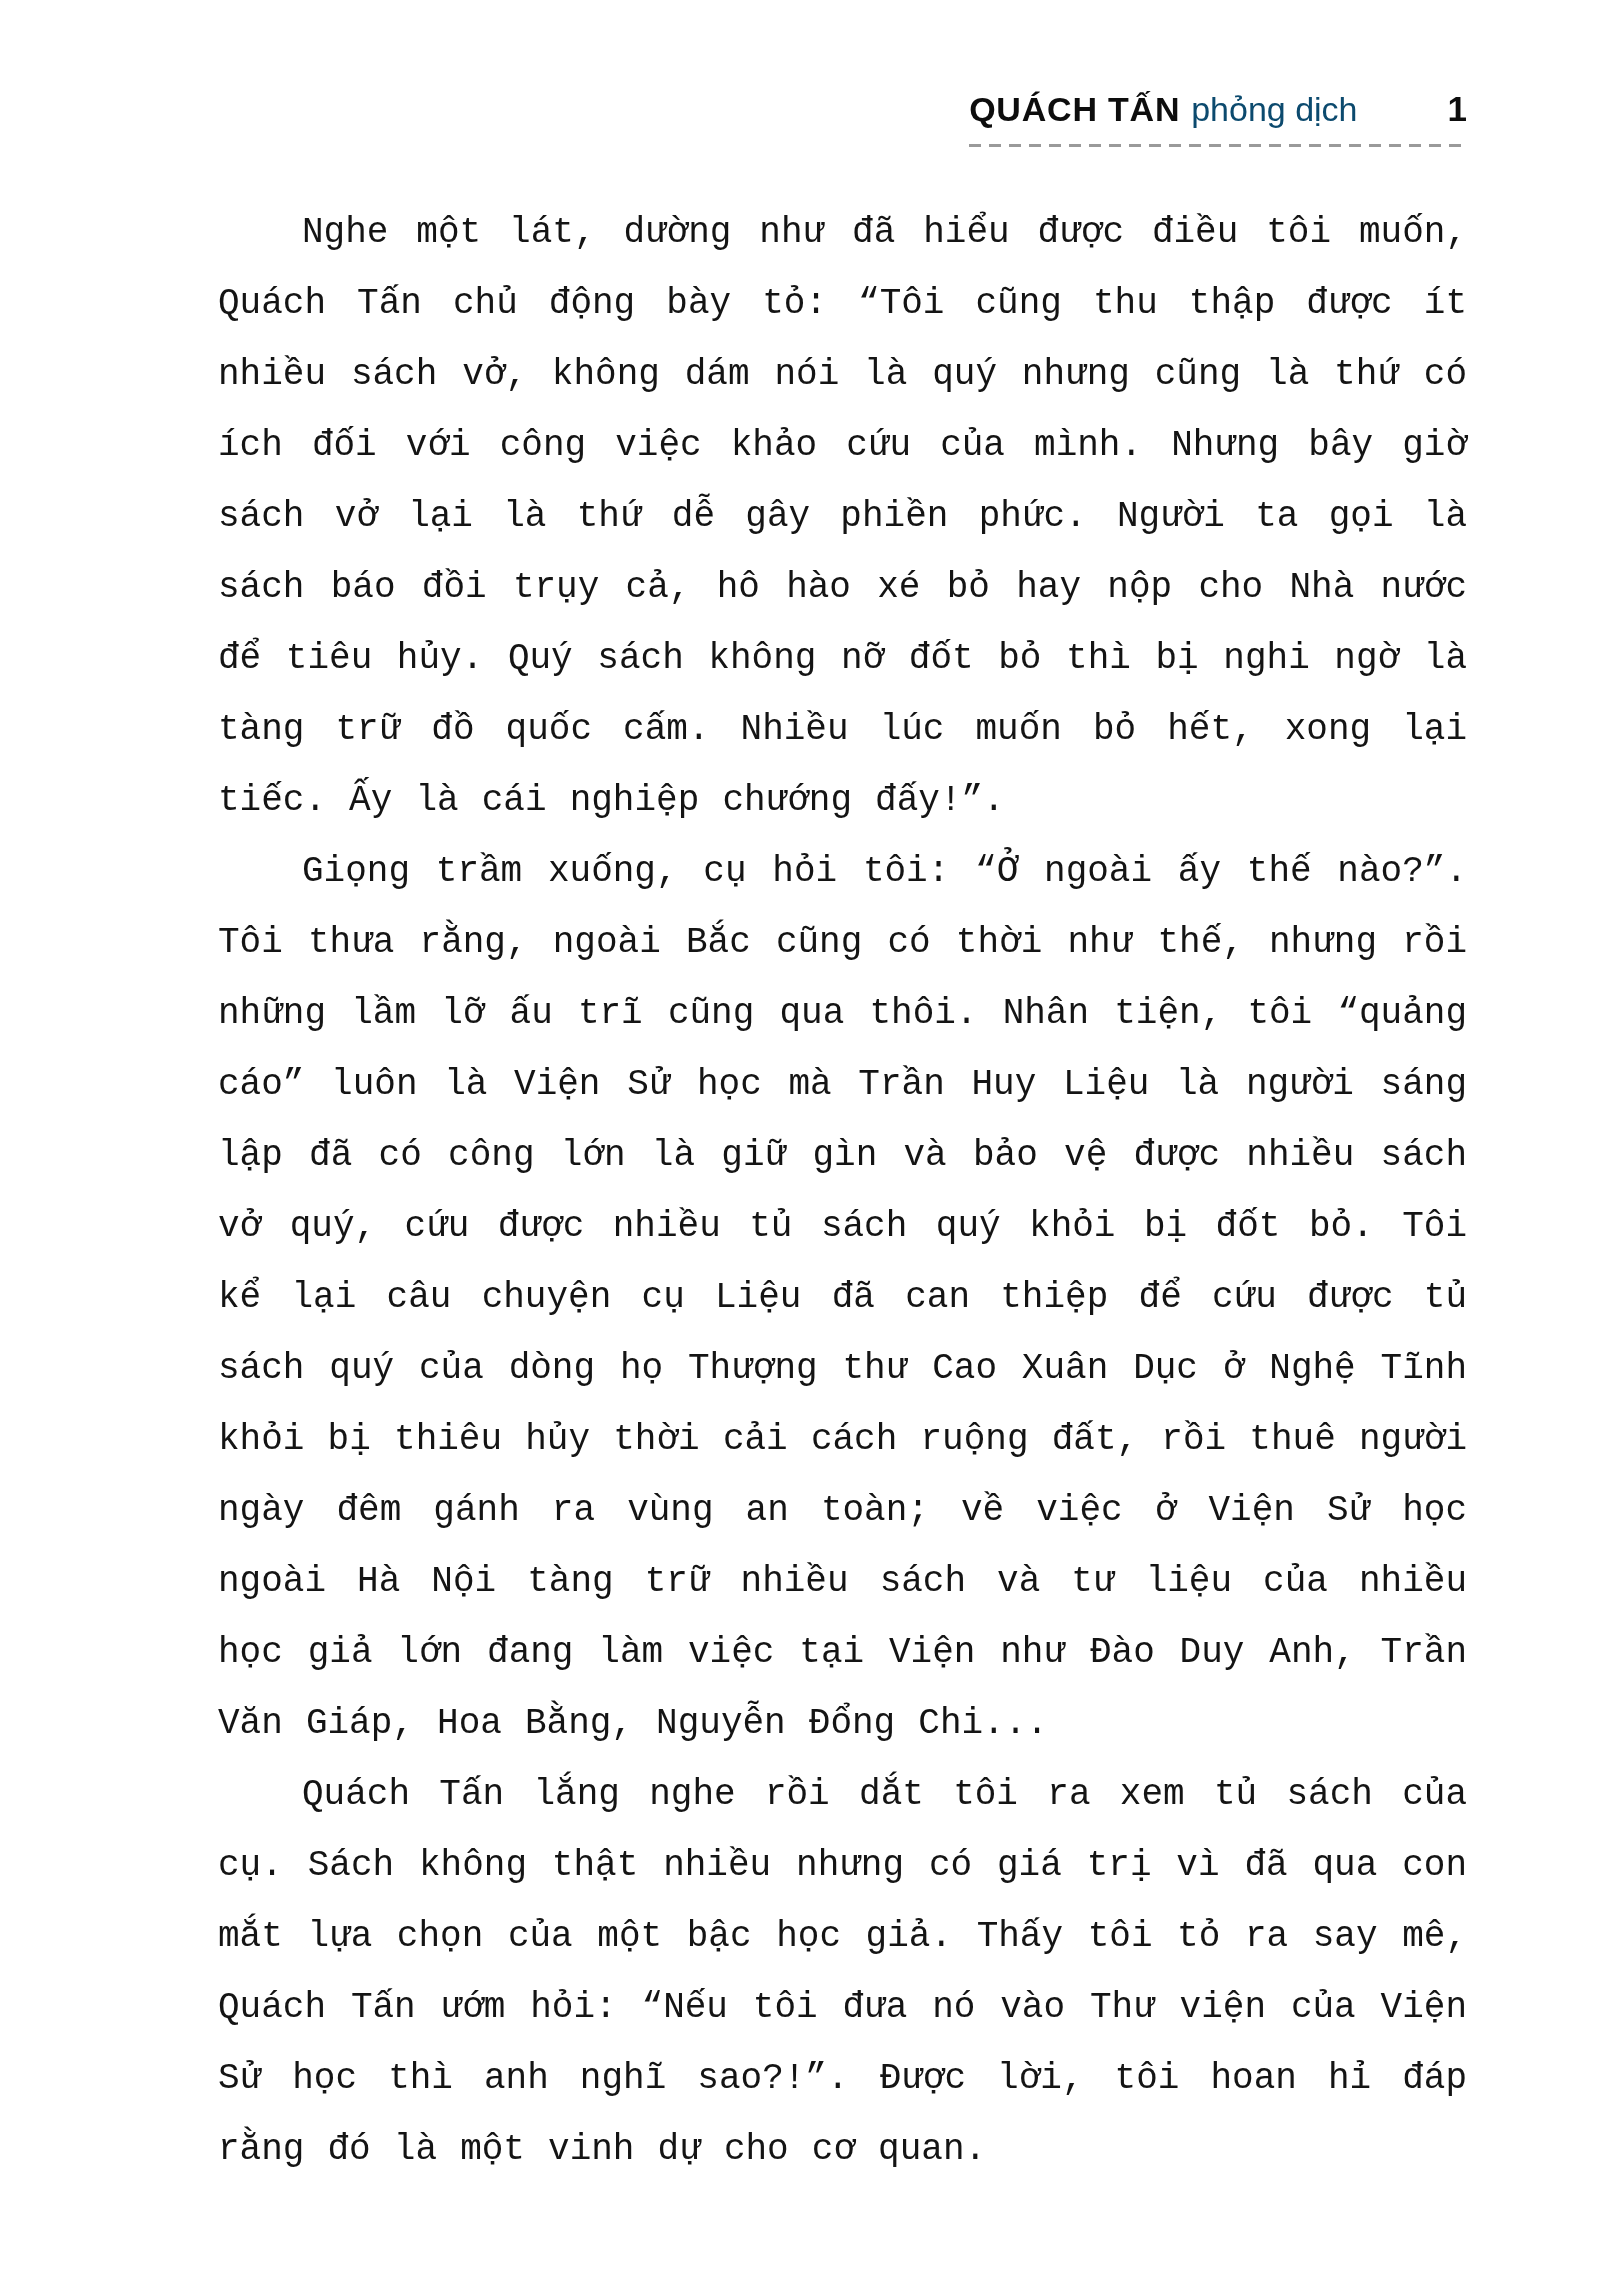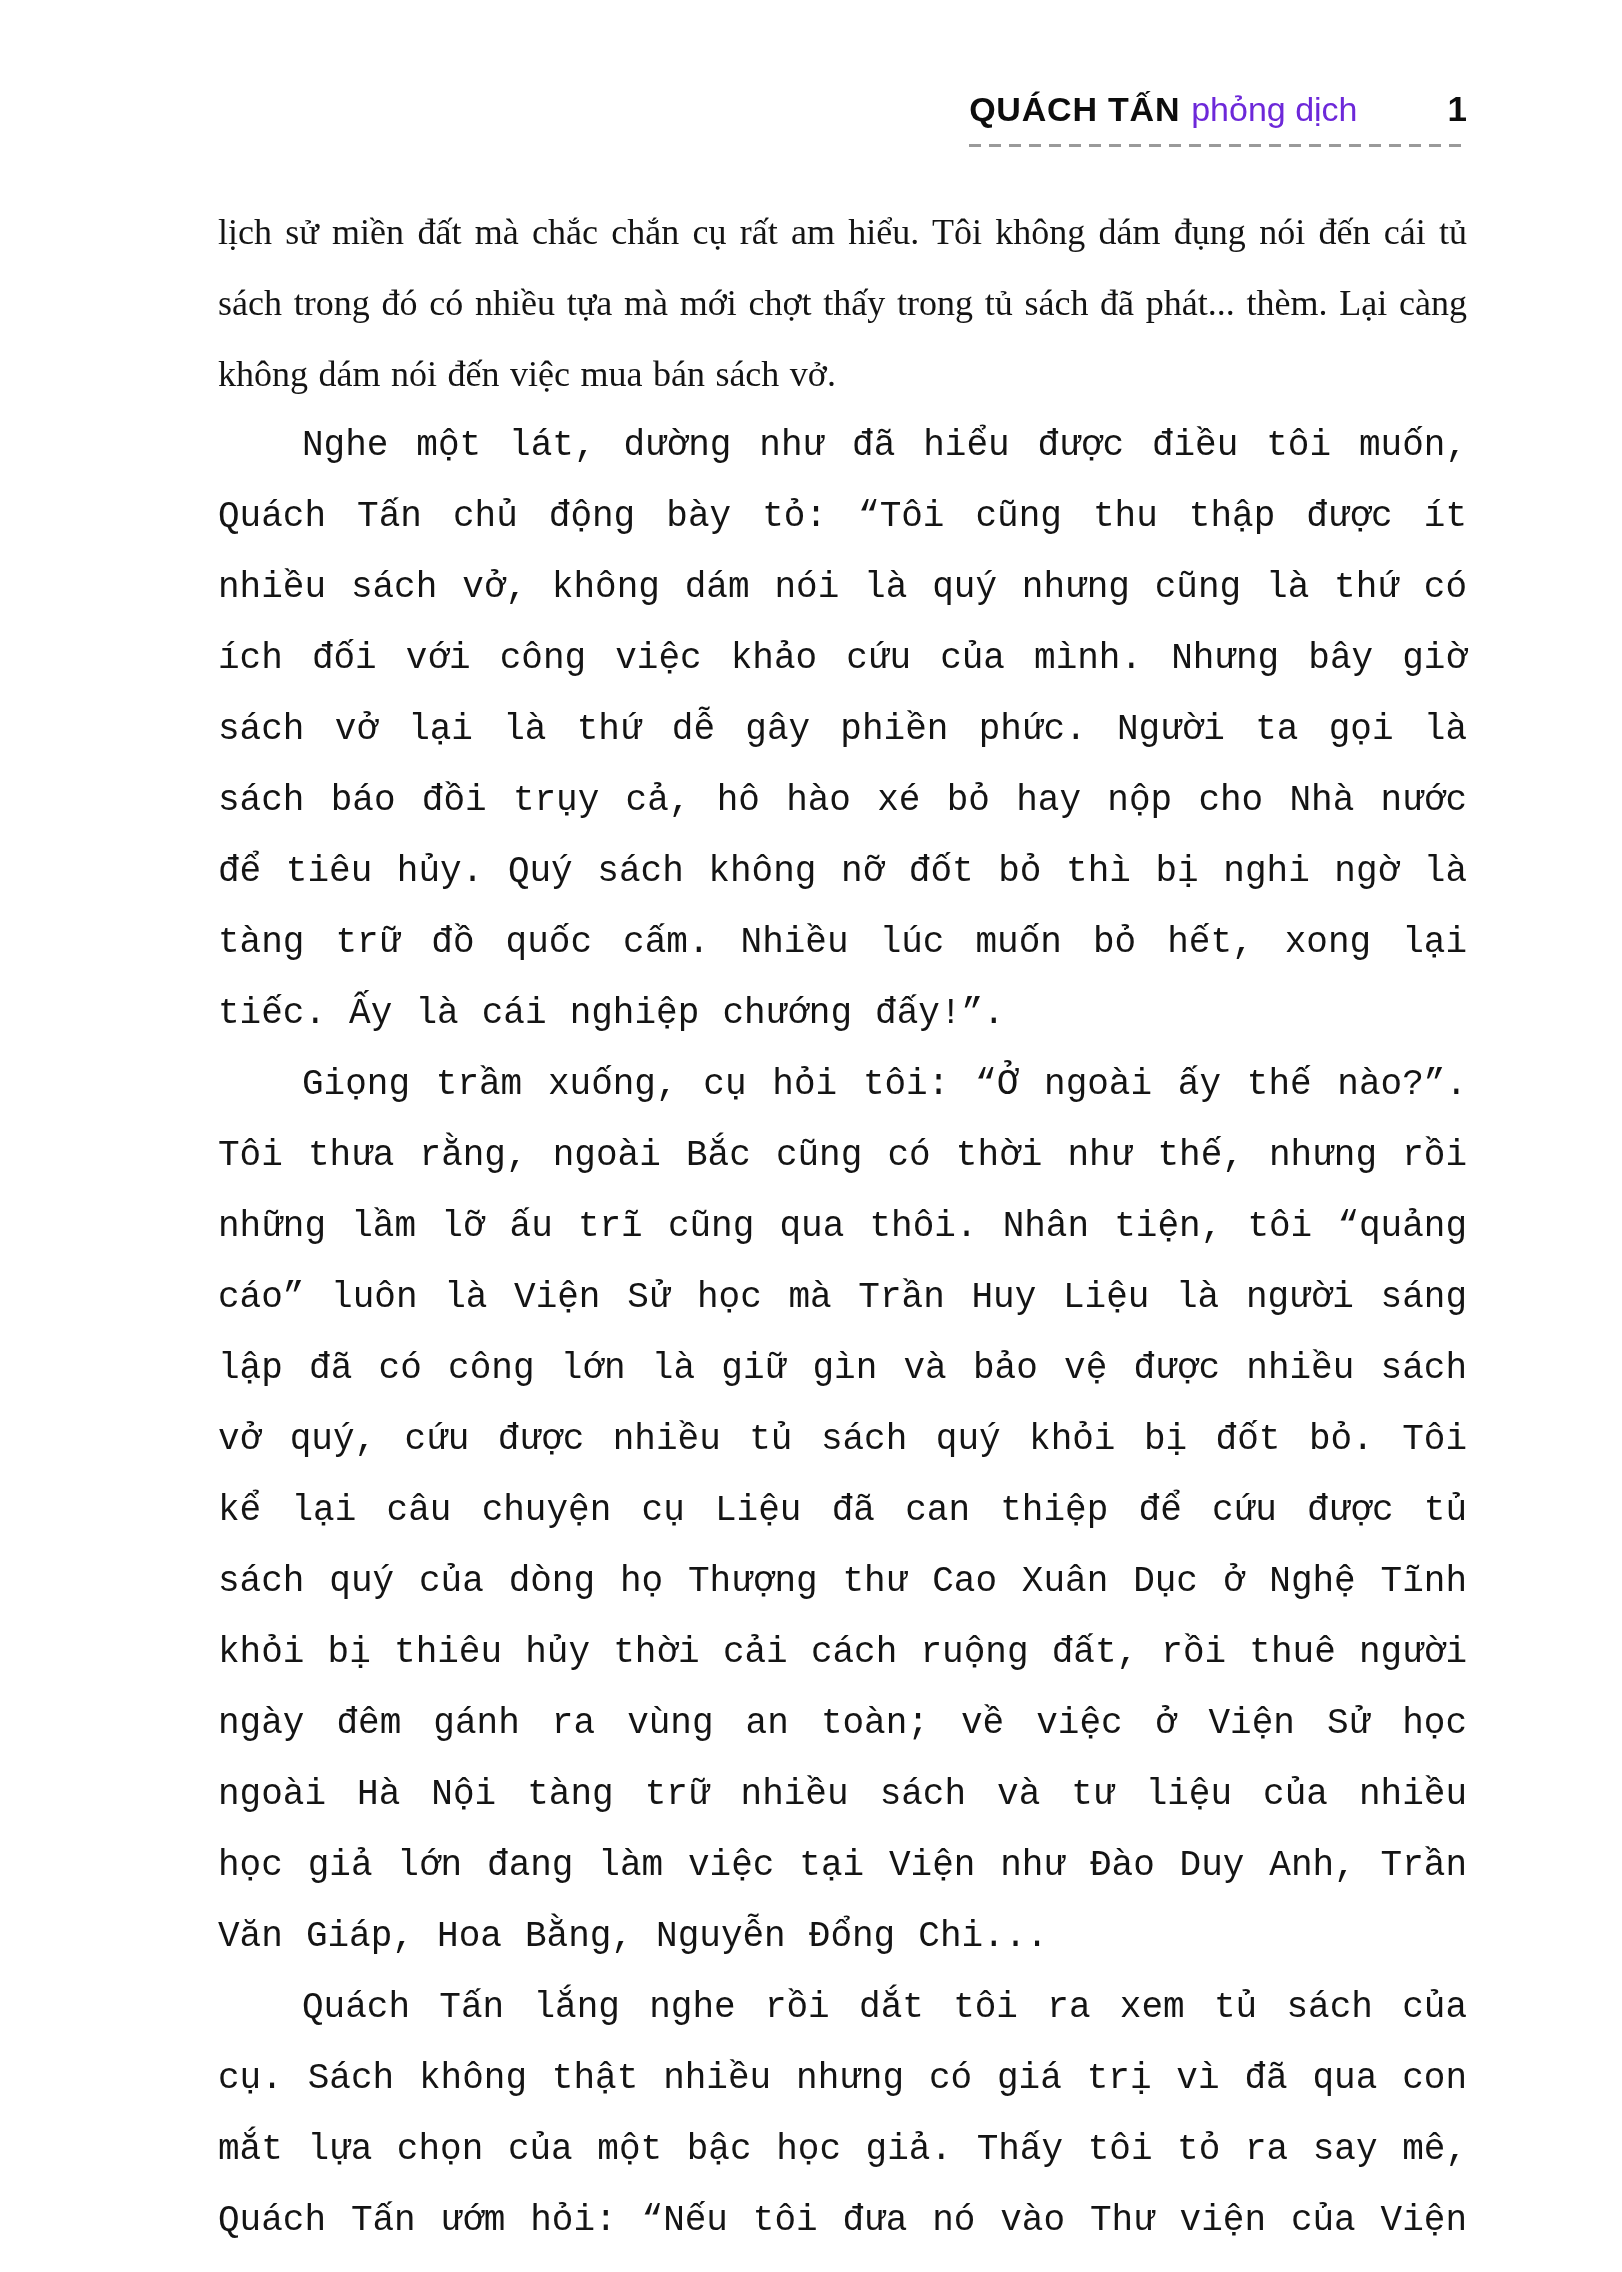--- a/index.html
+++ b/index.html
@@ -39,21 +39,21 @@
     font-size: 34px;
     font-weight: 800;
     letter-spacing: 0.8px;
     color: #0d0d0d;
     text-align: right;
   }
   .translation-note {
     font-size: 34px;
     font-weight: 500;
     margin-left: 7.5px;
-    color: #6d28d9;
+    color: #0c4a6e;
   }
   .page-number {
     font-size: 35px;
     font-weight: 800;
     color: #0d0d0d;
   }
   .header-rule {
     margin-top: 15px;
     height: 3px;
     width: 100%;
@@ -92,20 +92,19 @@
           <span class="author-name">QUÁCH TẤN</span>
           <span class="translation-note">phỏng dịch</span>
         </div>
         <div class="page-number">1</div>
       </div>
       <div class="header-rule"></div>
     </div>
   </header>
 
   <main class="body-text">
-    <p class="para">lịch sử miền đất mà chắc chắn cụ rất am hiểu. Tôi không dám đụng nói đến cái tủ sách trong đó có nhiều tựa mà mới chợt thấy trong tủ sách đã phát... thèm. Lại càng không dám nói đến việc mua bán sách vở.</p>
     <p class="para indented">Nghe một lát, dường như đã hiểu được điều tôi muốn, Quách Tấn chủ động bày tỏ: “Tôi cũng thu thập được ít nhiều sách vở, không dám nói là quý nhưng cũng là thứ có ích đối với công việc khảo cứu của mình. Nhưng bây giờ sách vở lại là thứ dễ gây phiền phức. Người ta gọi là sách báo đồi trụy cả, hô hào xé bỏ hay nộp cho Nhà nước để tiêu hủy. Quý sách không nỡ đốt bỏ thì bị nghi ngờ là tàng trữ đồ quốc cấm. Nhiều lúc muốn bỏ hết, xong lại tiếc. Ấy là cái nghiệp chướng đấy!”.</p>
     <p class="para indented">Giọng trầm xuống, cụ hỏi tôi: “Ở ngoài ấy thế nào?”. Tôi thưa rằng, ngoài Bắc cũng có thời như thế, nhưng rồi những lầm lỡ ấu trĩ cũng qua thôi. Nhân tiện, tôi “quảng cáo” luôn là Viện Sử học mà Trần Huy Liệu là người sáng lập đã có công lớn là giữ gìn và bảo vệ được nhiều sách vở quý, cứu được nhiều tủ sách quý khỏi bị đốt bỏ. Tôi kể lại câu chuyện cụ Liệu đã can thiệp để cứu được tủ sách quý của dòng họ Thượng thư Cao Xuân Dục ở Nghệ Tĩnh khỏi bị thiêu hủy thời cải cách ruộng đất, rồi thuê người ngày đêm gánh ra vùng an toàn; về việc ở Viện Sử học ngoài Hà Nội tàng trữ nhiều sách và tư liệu của nhiều học giả lớn đang làm việc tại Viện như Đào Duy Anh, Trần Văn Giáp, Hoa Bằng, Nguyễn Đổng Chi...</p>
     <p class="para indented">Quách Tấn lắng nghe rồi dắt tôi ra xem tủ sách của cụ. Sách không thật nhiều nhưng có giá trị vì đã qua con mắt lựa chọn của một bậc học giả. Thấy tôi tỏ ra say mê, Quách Tấn ướm hỏi: “Nếu tôi đưa nó vào Thư viện của Viện Sử học thì anh nghĩ sao?!”. Được lời, tôi hoan hỉ đáp rằng đó là một vinh dự cho cơ quan.</p>
   </main>
 
 </div>
 
 
 </body></html>

